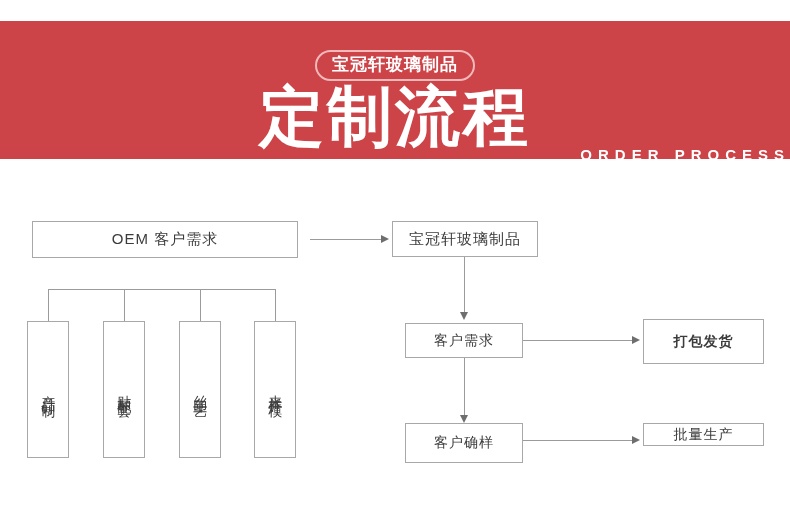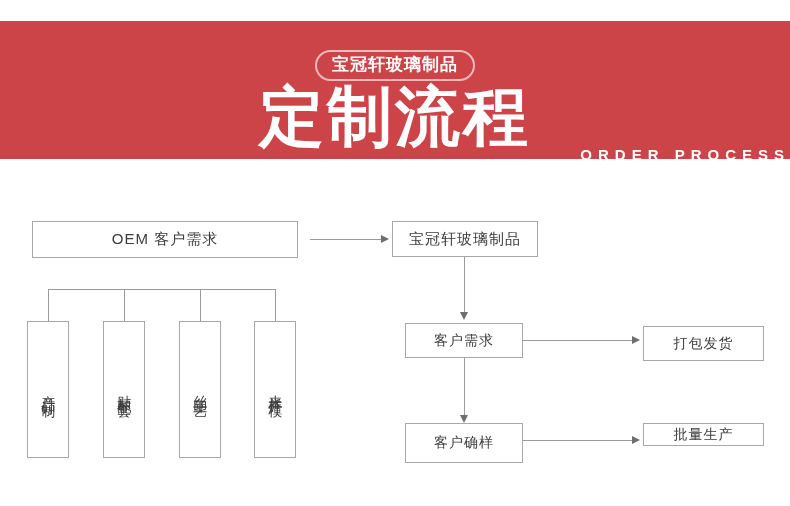--- a/index.html
+++ b/index.html
@@ -98,21 +98,21 @@
     <div class="box wide" style="left:392px;top:61px;width:146px;height:36px;">宝冠轩玻璃制品</div>
 
     <div class="line-v" style="left:464px;top:97px;height:55px;"></div>
     <div class="arrow-d" style="left:460px;top:152px;"></div>
 
     <div class="box" style="left:405px;top:163px;width:118px;height:35px;">客户需求</div>
 
     <div class="line-h" style="left:523px;top:180px;width:110px;"></div>
     <div class="arrow-r" style="left:632px;top:176px;"></div>
 
-    <div class="box" style="left:643px;top:166px;width:121px;height:35px;">打包发货</div>
+    <div class="box" style="left:643px;top:159px;width:121px;height:45px;font-weight:bold;">打包发货</div>
 
     <div class="line-v" style="left:464px;top:198px;height:57px;"></div>
     <div class="arrow-d" style="left:460px;top:255px;"></div>
 
     <div class="box" style="left:405px;top:263px;width:118px;height:40px;">客户确样</div>
 
     <div class="line-h" style="left:523px;top:280px;width:110px;"></div>
     <div class="arrow-r" style="left:632px;top:276px;"></div>
 
     <div class="box" style="left:643px;top:263px;width:121px;height:23px;">批量生产</div>

